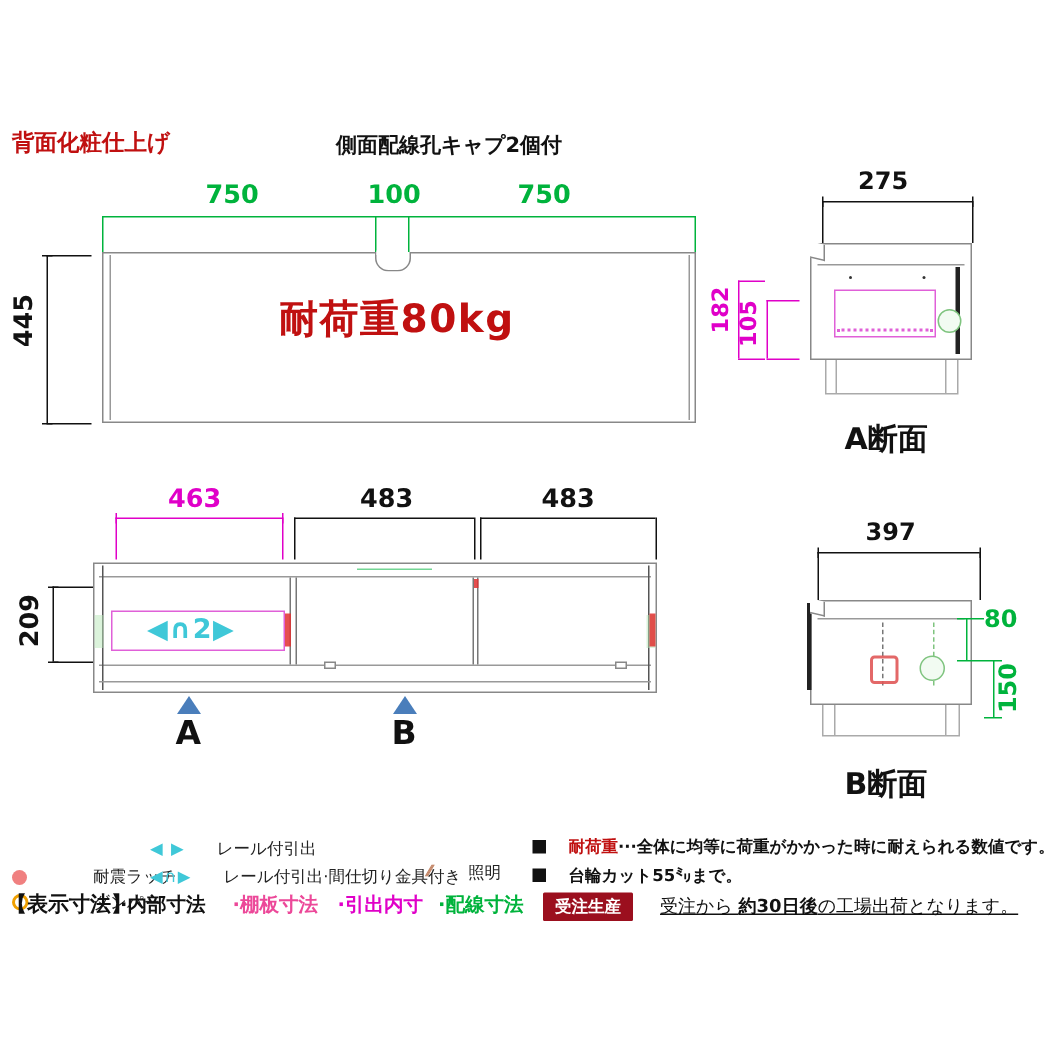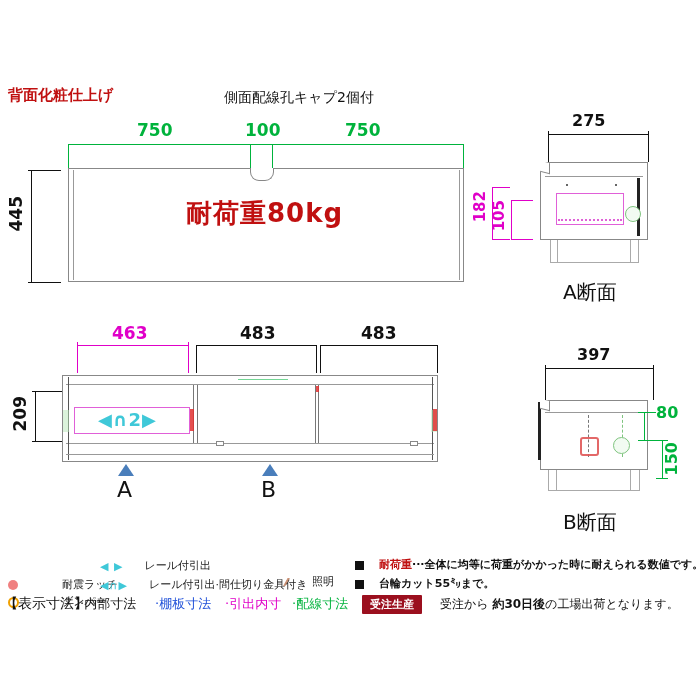--- a/index.html
+++ b/index.html
@@ -7,21 +7,21 @@
     width:700px;height:700px;
     background:#ffffff;
     font-family:"DejaVu Sans","Liberation Sans",sans-serif;
     position:relative;overflow:hidden;
   }
   .stage{position:absolute;left:0;top:0;width:700px;height:700px;}
   .abs{position:absolute;}
 
   
   .t{position:absolute;white-space:nowrap;line-height:1;}
-  .bold{font-weight:normal;text-align:center;}
+  .bold{font-weight:bold;text-align:center;}
   .dim-green{color:#00b33c;font-weight:bold;}
   .dim-black{color:#111111;font-weight:bold;}
   .dim-magenta{color:#e000c8;font-weight:bold;}
   .red-note{color:#c01010;font-weight:bold;}
   .dark{color:#111111;}
 
   
   .hline{position:absolute;height:1px;background:#111;}
   .vline{position:absolute;width:1px;background:#111;}
   .hline-g{position:absolute;height:1px;background:#00b33c;}
@@ -282,22 +282,22 @@
       <span class="ico-sq"></span>
       <span style="display:inline-block;width:8px;"></span>
       <span style="color:#111;font-weight:bold;">台輪カット55㍉まで。</span>
     </div>
   </div>
 
   <div class="footer-bar">
     <div class="t bold" style="left:4px;top:4px;font-size:14px;color:#111;">【表示寸法】</div>
 
     <div class="t bold" style="left:80px;top:5px;font-size:13px;color:#111;">·内部寸法</div>
-    <div class="t bold" style="left:155px;top:5px;font-size:13px;color:#1d4ed8;">·棚板寸法</div>
+    <div class="t bold" style="left:155px;top:5px;font-size:13px;color:#ec4899;">·棚板寸法</div>
     <div class="t bold" style="left:225px;top:5px;font-size:13px;color:#e000c8;">·引出内寸</div>
     <div class="t bold" style="left:292px;top:5px;font-size:13px;color:#00b33c;">·配線寸法</div>
 
     <div class="badge" style="left:362px;top:3px;">受注生産</div>
 
-    <div class="t" style="left:440px;top:6px;font-size:12px;color:#111;">受注から <span style="font-weight:bold;">約30日後</span>の工場出荷となります。</div>
+    <div class="t" style="left:440px;top:6px;font-size:12px;color:#111;text-decoration:underline;">受注から <span style="font-weight:bold;">約30日後</span>の工場出荷となります。</div>
   </div>
 
 </div>
 
 </body></html>

